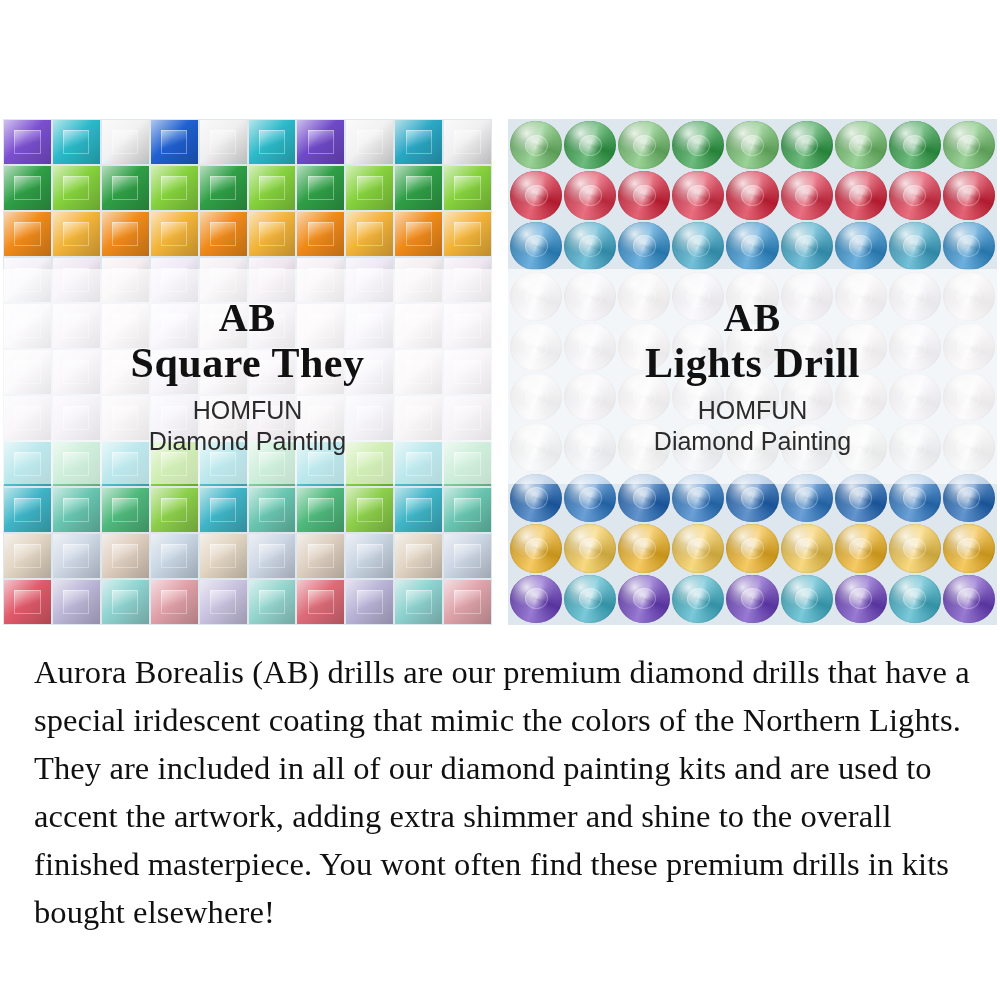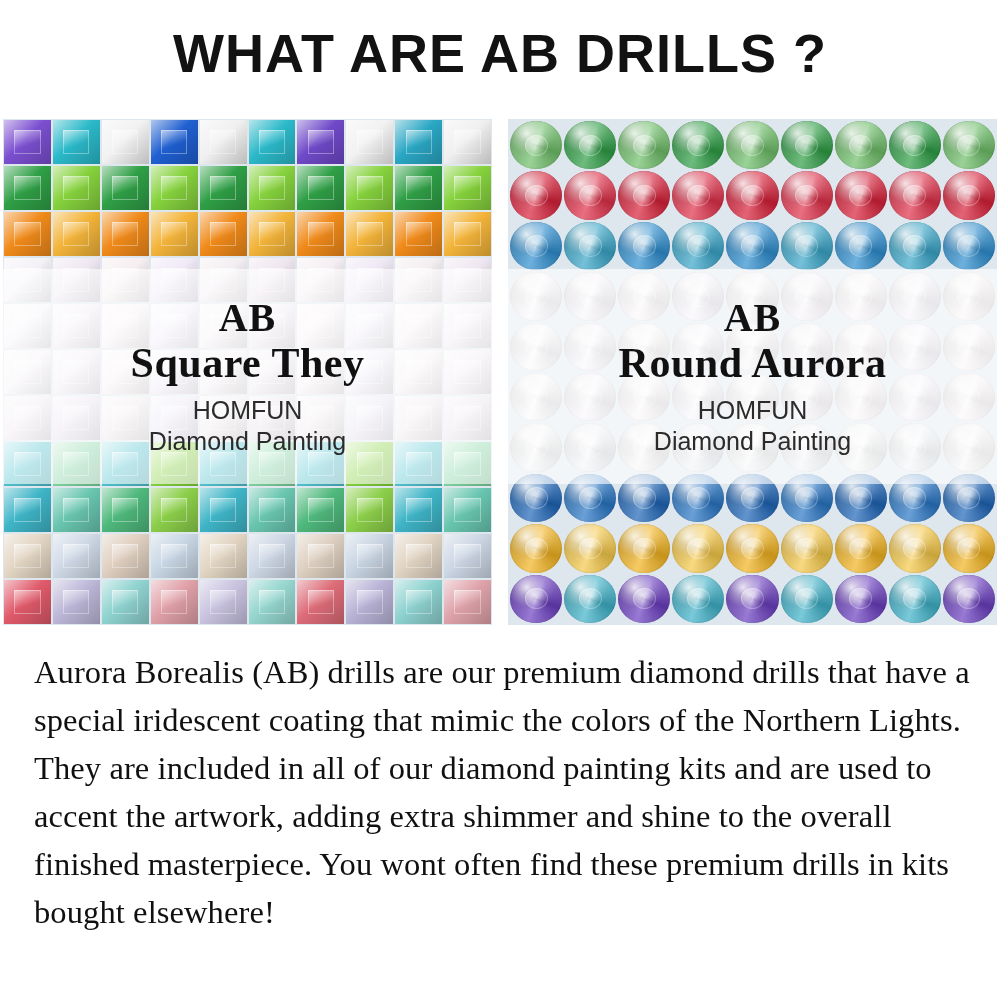--- a/index.html
+++ b/index.html
@@ -155,21 +155,20 @@
     line-height: 48px;
     color: #101010;
     letter-spacing: 0.1px;
   }
 </style>
 </head>
 <body>
 
 <div class="page">
 
-  <div class="headline">WHAT ARE AB DRILLS ?</div>
 
   <div class="panel panel-left">
     <div class="grid sq" id="grid-square">
         <div class="sqcell" style="background: rgb(123, 79, 208);"></div>
         <div class="sqcell" style="background: rgb(43, 185, 201);"></div>
         <div class="sqcell" style="background: rgb(242, 242, 242);"></div>
         <div class="sqcell" style="background: rgb(31, 95, 208);"></div>
         <div class="sqcell" style="background: rgb(240, 240, 240);"></div>
         <div class="sqcell" style="background: rgb(43, 185, 201);"></div>
         <div class="sqcell" style="background: rgb(111, 73, 200);"></div>
@@ -375,21 +374,21 @@
         <div class="rdcell" style="background: rgb(63, 178, 201);"></div>
         <div class="rdcell" style="background: rgb(107, 63, 192);"></div>
         <div class="rdcell" style="background: rgb(63, 178, 201);"></div>
         <div class="rdcell" style="background: rgb(107, 63, 192);"></div>
         <div class="rdcell" style="background: rgb(63, 178, 201);"></div>
         <div class="rdcell" style="background: rgb(107, 63, 192);"></div>
       </div>
     <div class="caption-wash"></div>
     <div class="caption">
       <div class="cap-ab">AB</div>
-      <div class="cap-type">Round Aurora</div>
+      <div class="cap-type">Lights Drill</div>
       <div class="cap-brand">HOMFUN</div>
       <div class="cap-sub">Diamond Painting</div>
     </div>
   </div>
 
   <div class="body-copy">Aurora Borealis (AB) drills are our premium diamond drills that have a special iridescent coating that mimic the colors of the Northern Lights. They are included in all of our diamond painting kits and are used to accent the artwork, adding extra shimmer and shine to the overall finished masterpiece. You wont often find these premium drills in kits bought elsewhere!</div>
 
 </div>
 
 </body></html>

